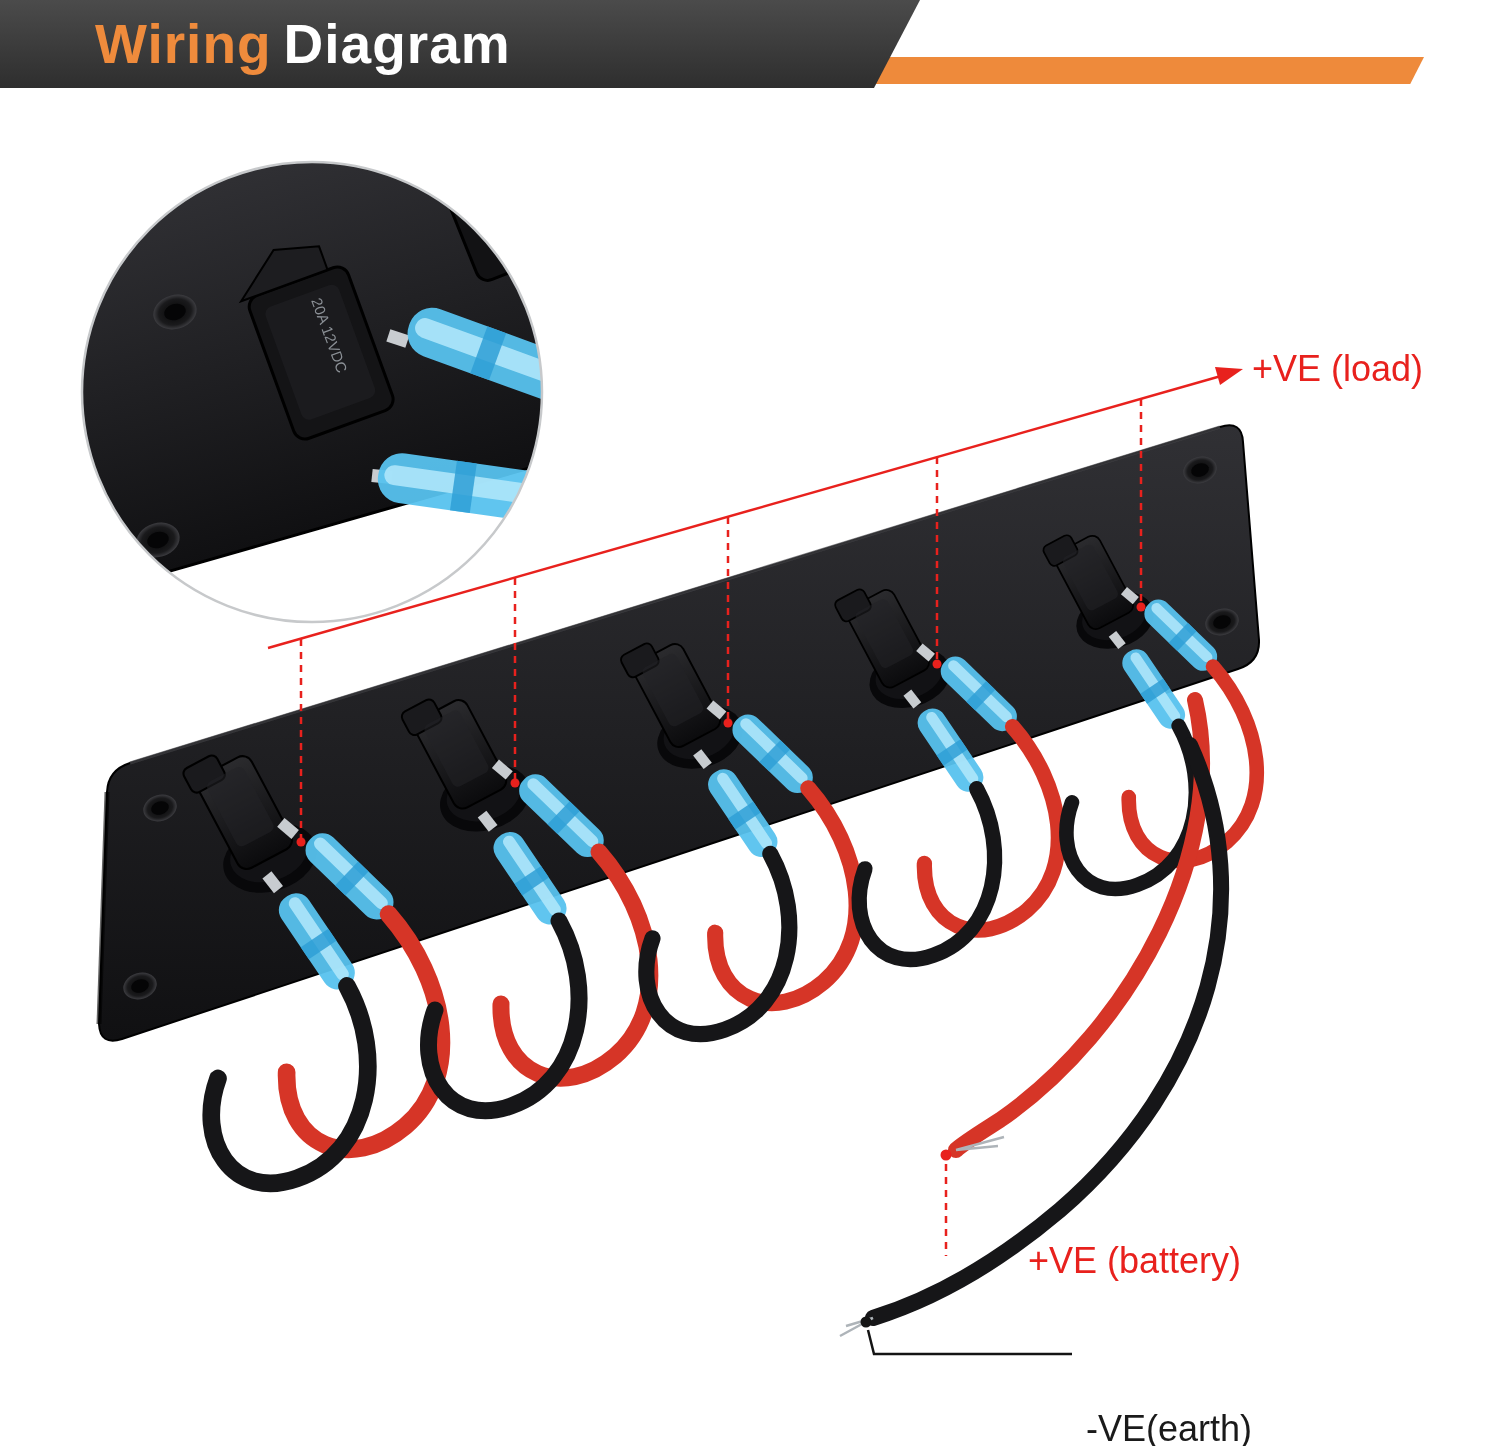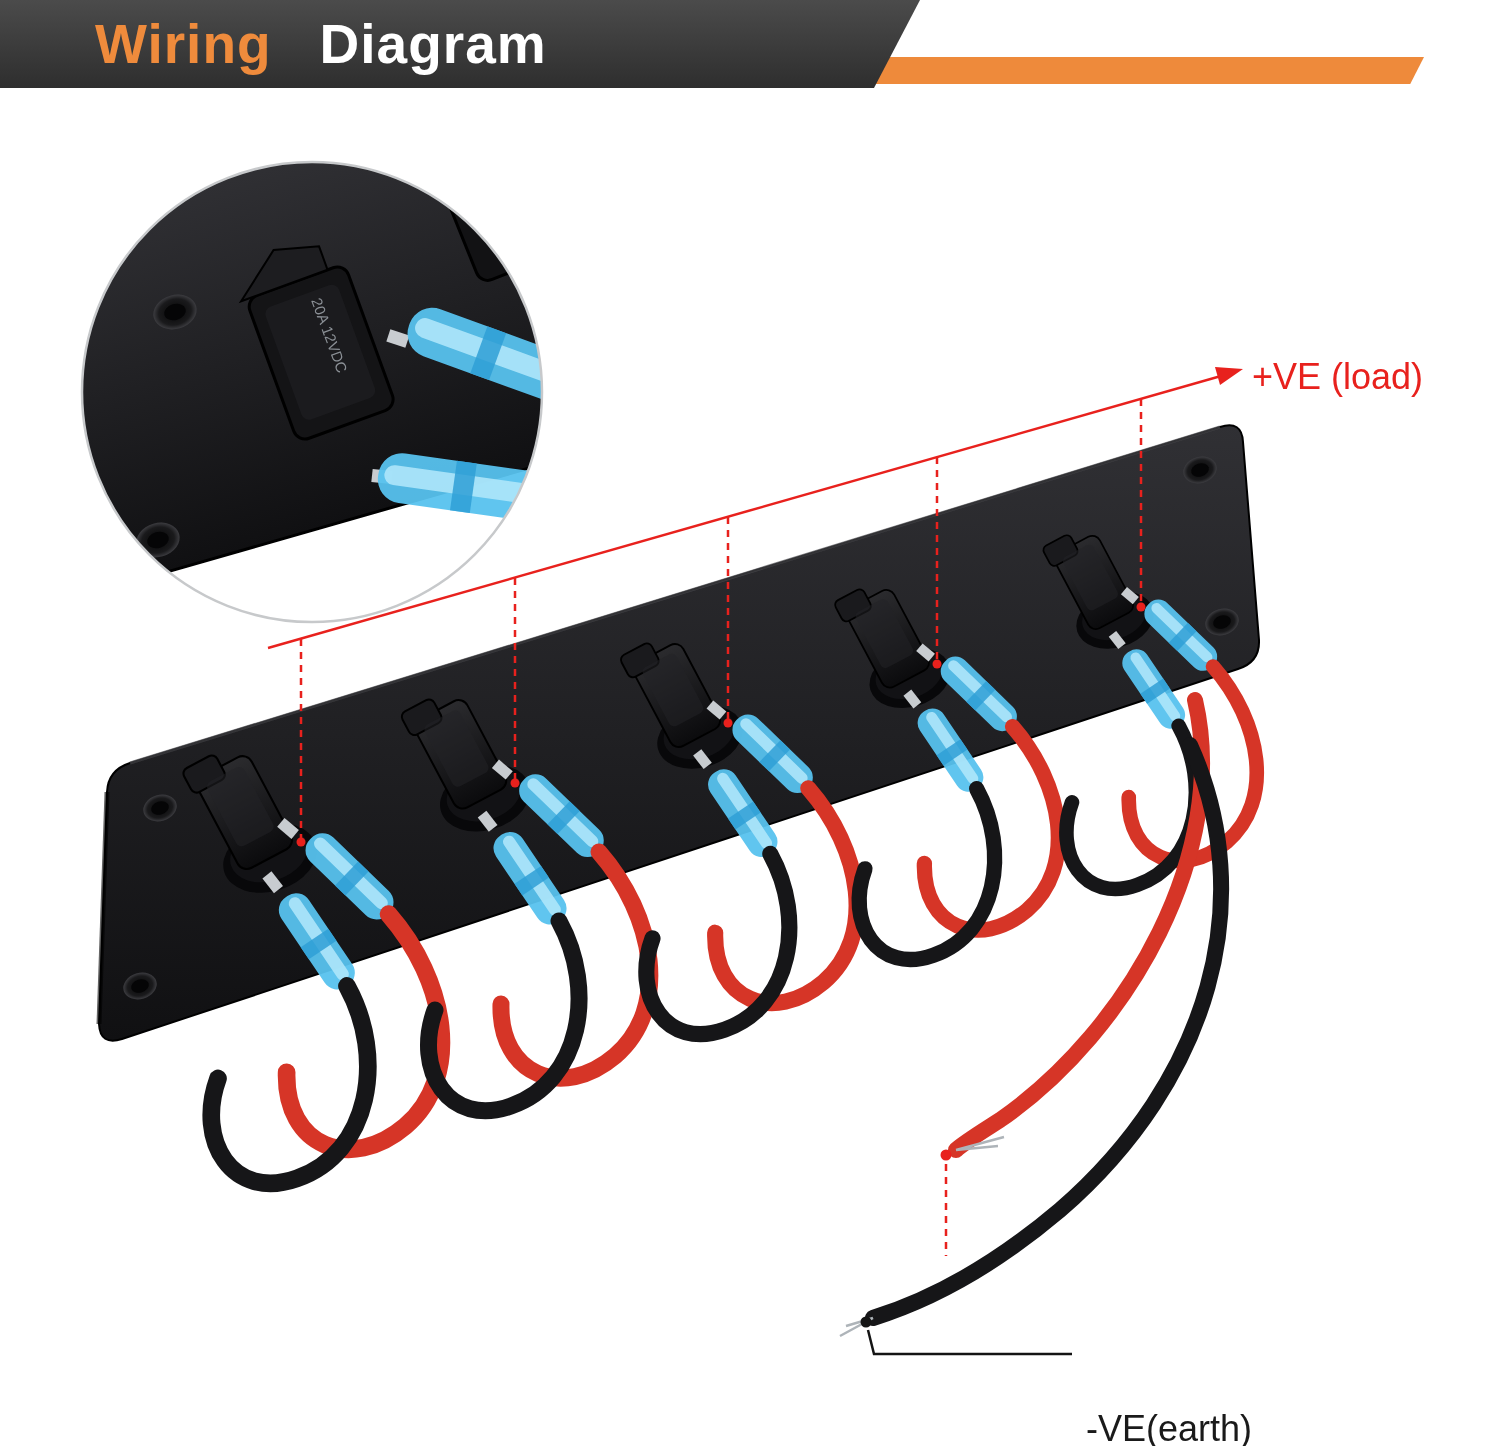--- a/index.html
+++ b/index.html
@@ -5,28 +5,28 @@
   html,body{margin:0;padding:0;background:#ffffff;}
   .page{position:relative;width:1500px;height:1446px;background:#ffffff;overflow:hidden;
         font-family:"Liberation Sans",sans-serif;}
   .stage{position:absolute;left:0;top:0;width:1500px;height:1446px;}
   
   .banner-orange{position:absolute;left:95px;top:57px;width:1329px;height:27px;
      background:#ee8a3b;transform:skewX(-27deg);transform-origin:0 0;}
   .banner-dark{position:absolute;left:0;top:0;width:920px;height:88px;
      background:linear-gradient(180deg,#4b4b4b,#2e2e2e);
      clip-path:polygon(0 0,100% 0,calc(100% - 46px) 100%,0 100%);
-     display:flex;align-items:center;padding-left:95px;box-sizing:border-box;gap:36px;}
+     display:flex;align-items:center;padding-left:95px;box-sizing:border-box;}
   .banner-dark .w1{color:#ef8b3c;font-size:55px;font-weight:800;letter-spacing:1px;}
   .banner-dark .w2{color:#ffffff;font-size:55px;font-weight:800;margin-left:12px;letter-spacing:1px;}
   
   .lbl{position:absolute;font-size:36px;font-weight:500;white-space:nowrap;}
   .lbl-red{color:#e8211d;}
   .lbl-black{color:#1a1a1a;}
-  .lbl-load{left:1252px;top:356px;}
+  .lbl-load{left:1252px;top:348px;}
   .lbl-battery{left:1028px;top:1240px;}
   .lbl-earth{left:1086px;top:1408px;}
 </style>
 </head>
 <body>
 
 <div class="page">
 
   <svg class="stage" viewBox="0 0 1500 1446">
     <defs>
@@ -193,15 +193,16 @@
     </g>
   </svg>
 
   <div class="banner-orange"></div>
   <div class="banner-dark">
     <span class="w1">Wiring</span>
     <span class="w2">Diagram</span>
   </div>
 
   <div class="lbl lbl-red lbl-load">+VE (load)</div>
+  <div class="lbl lbl-red lbl-battery">+VE (battery)</div>
   <div class="lbl lbl-black lbl-earth">-VE(earth)</div>
 
 </div>
 
 </body></html>

